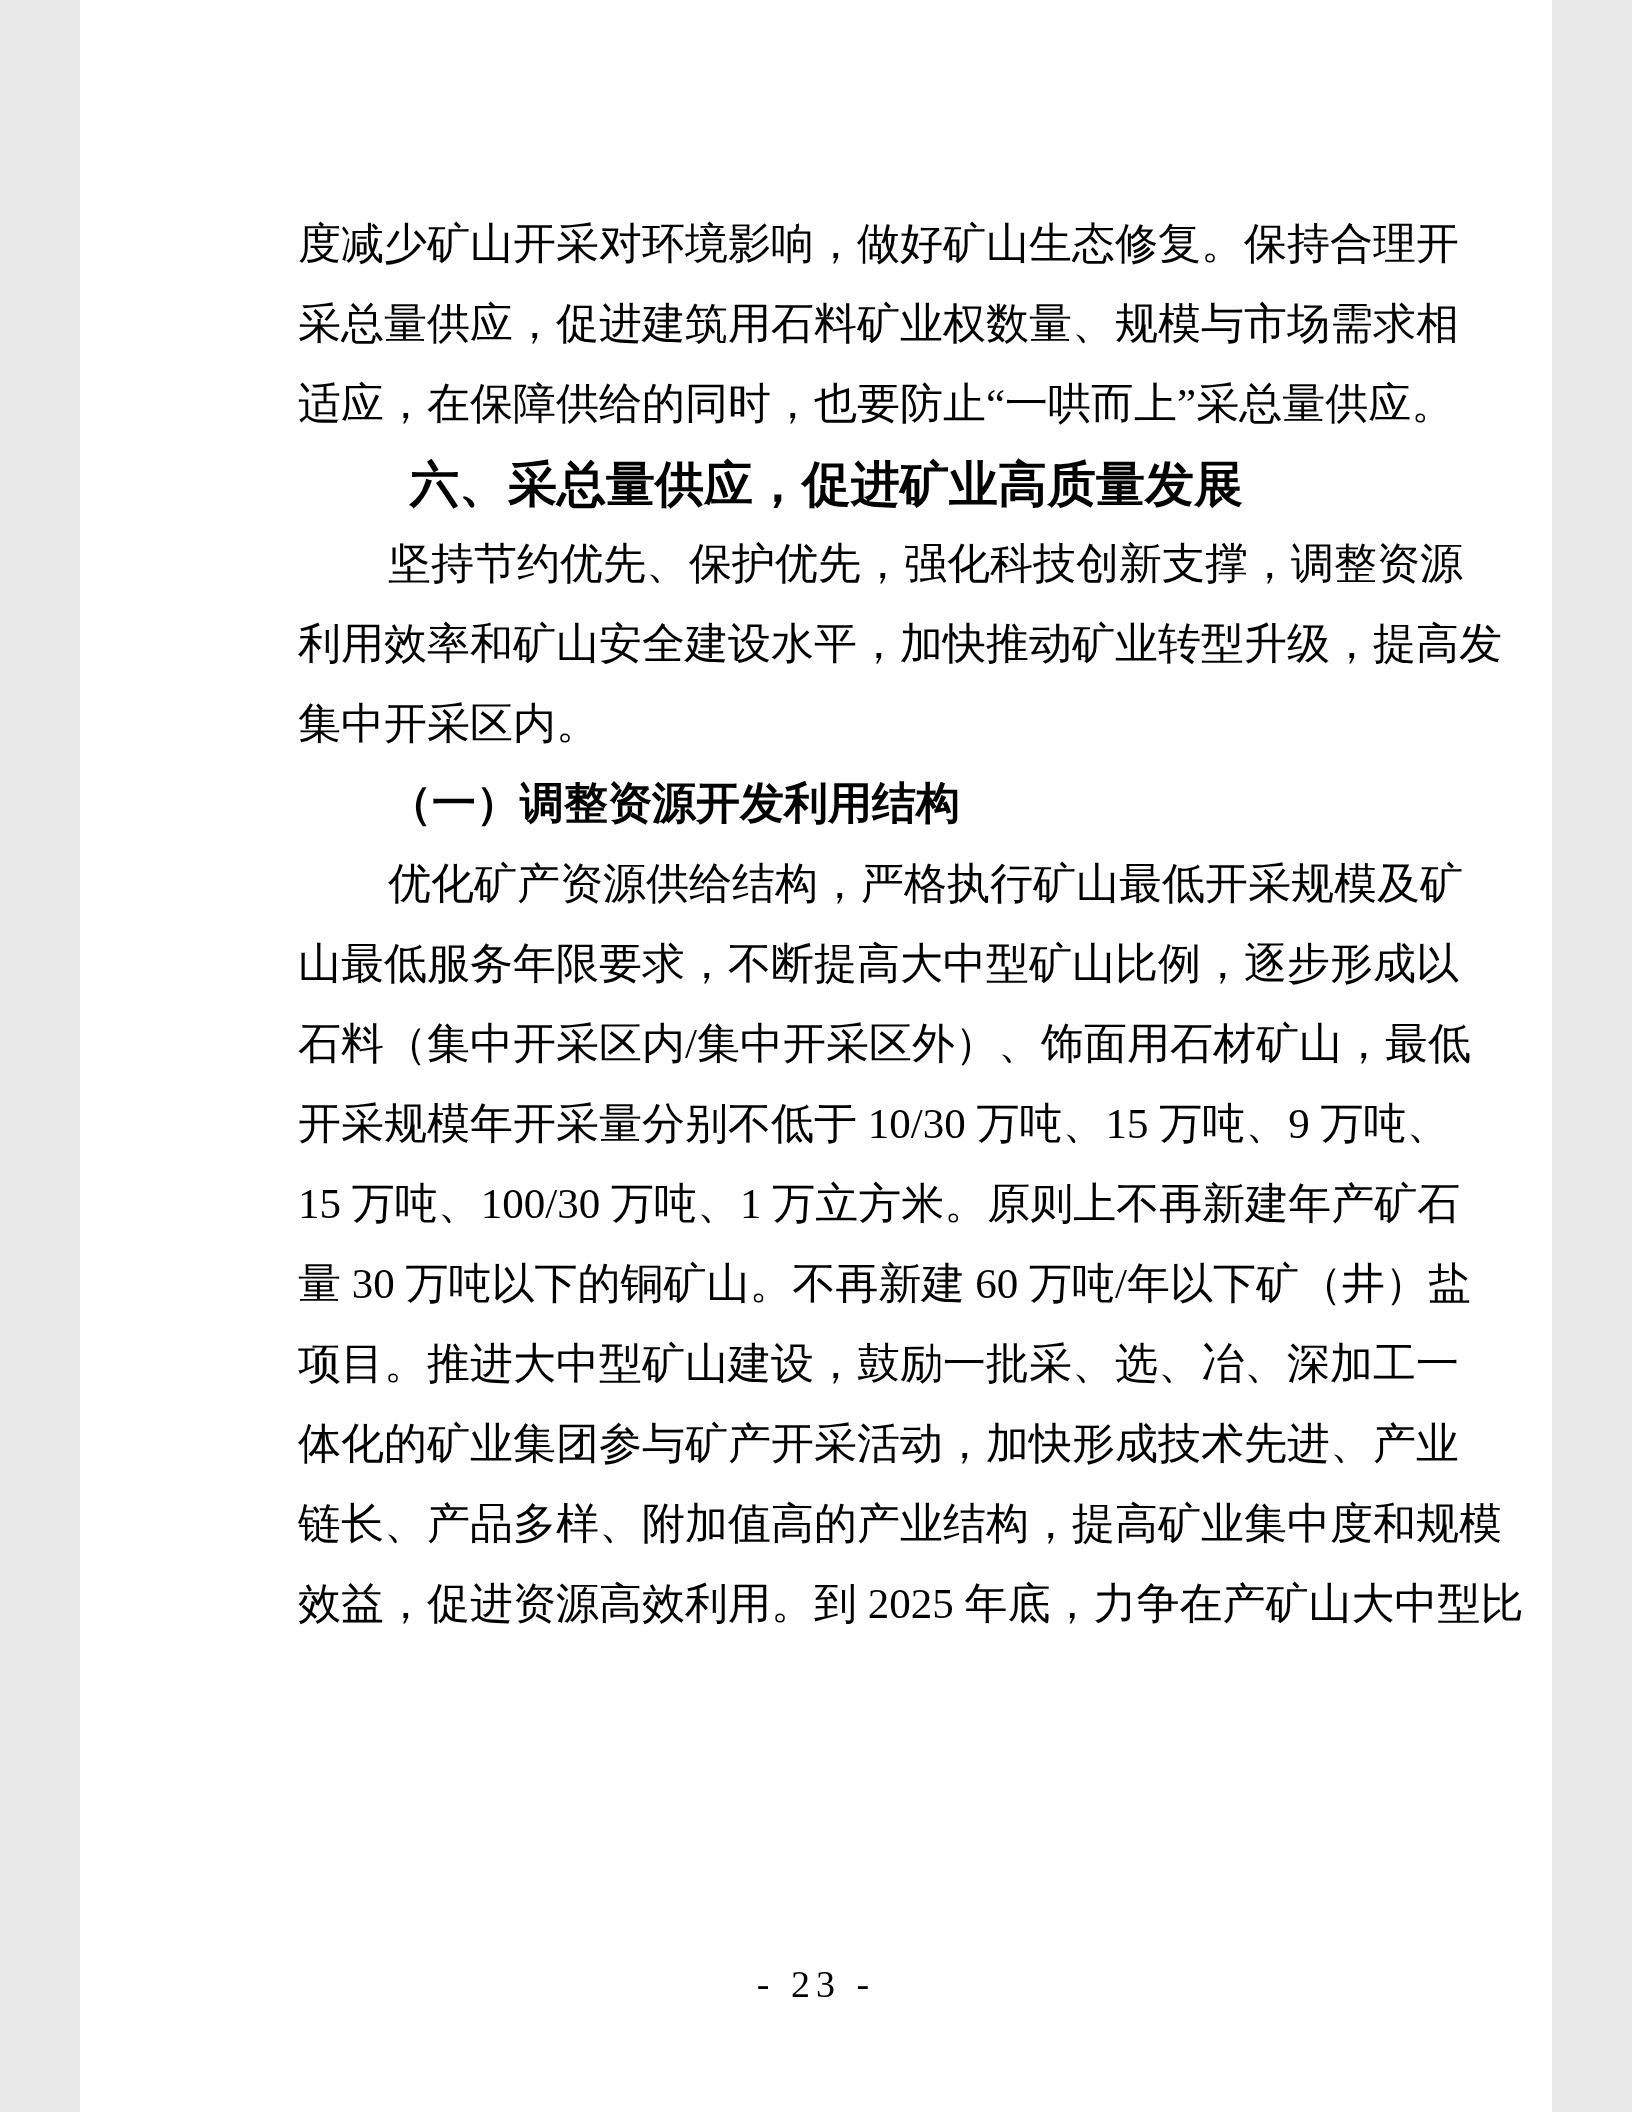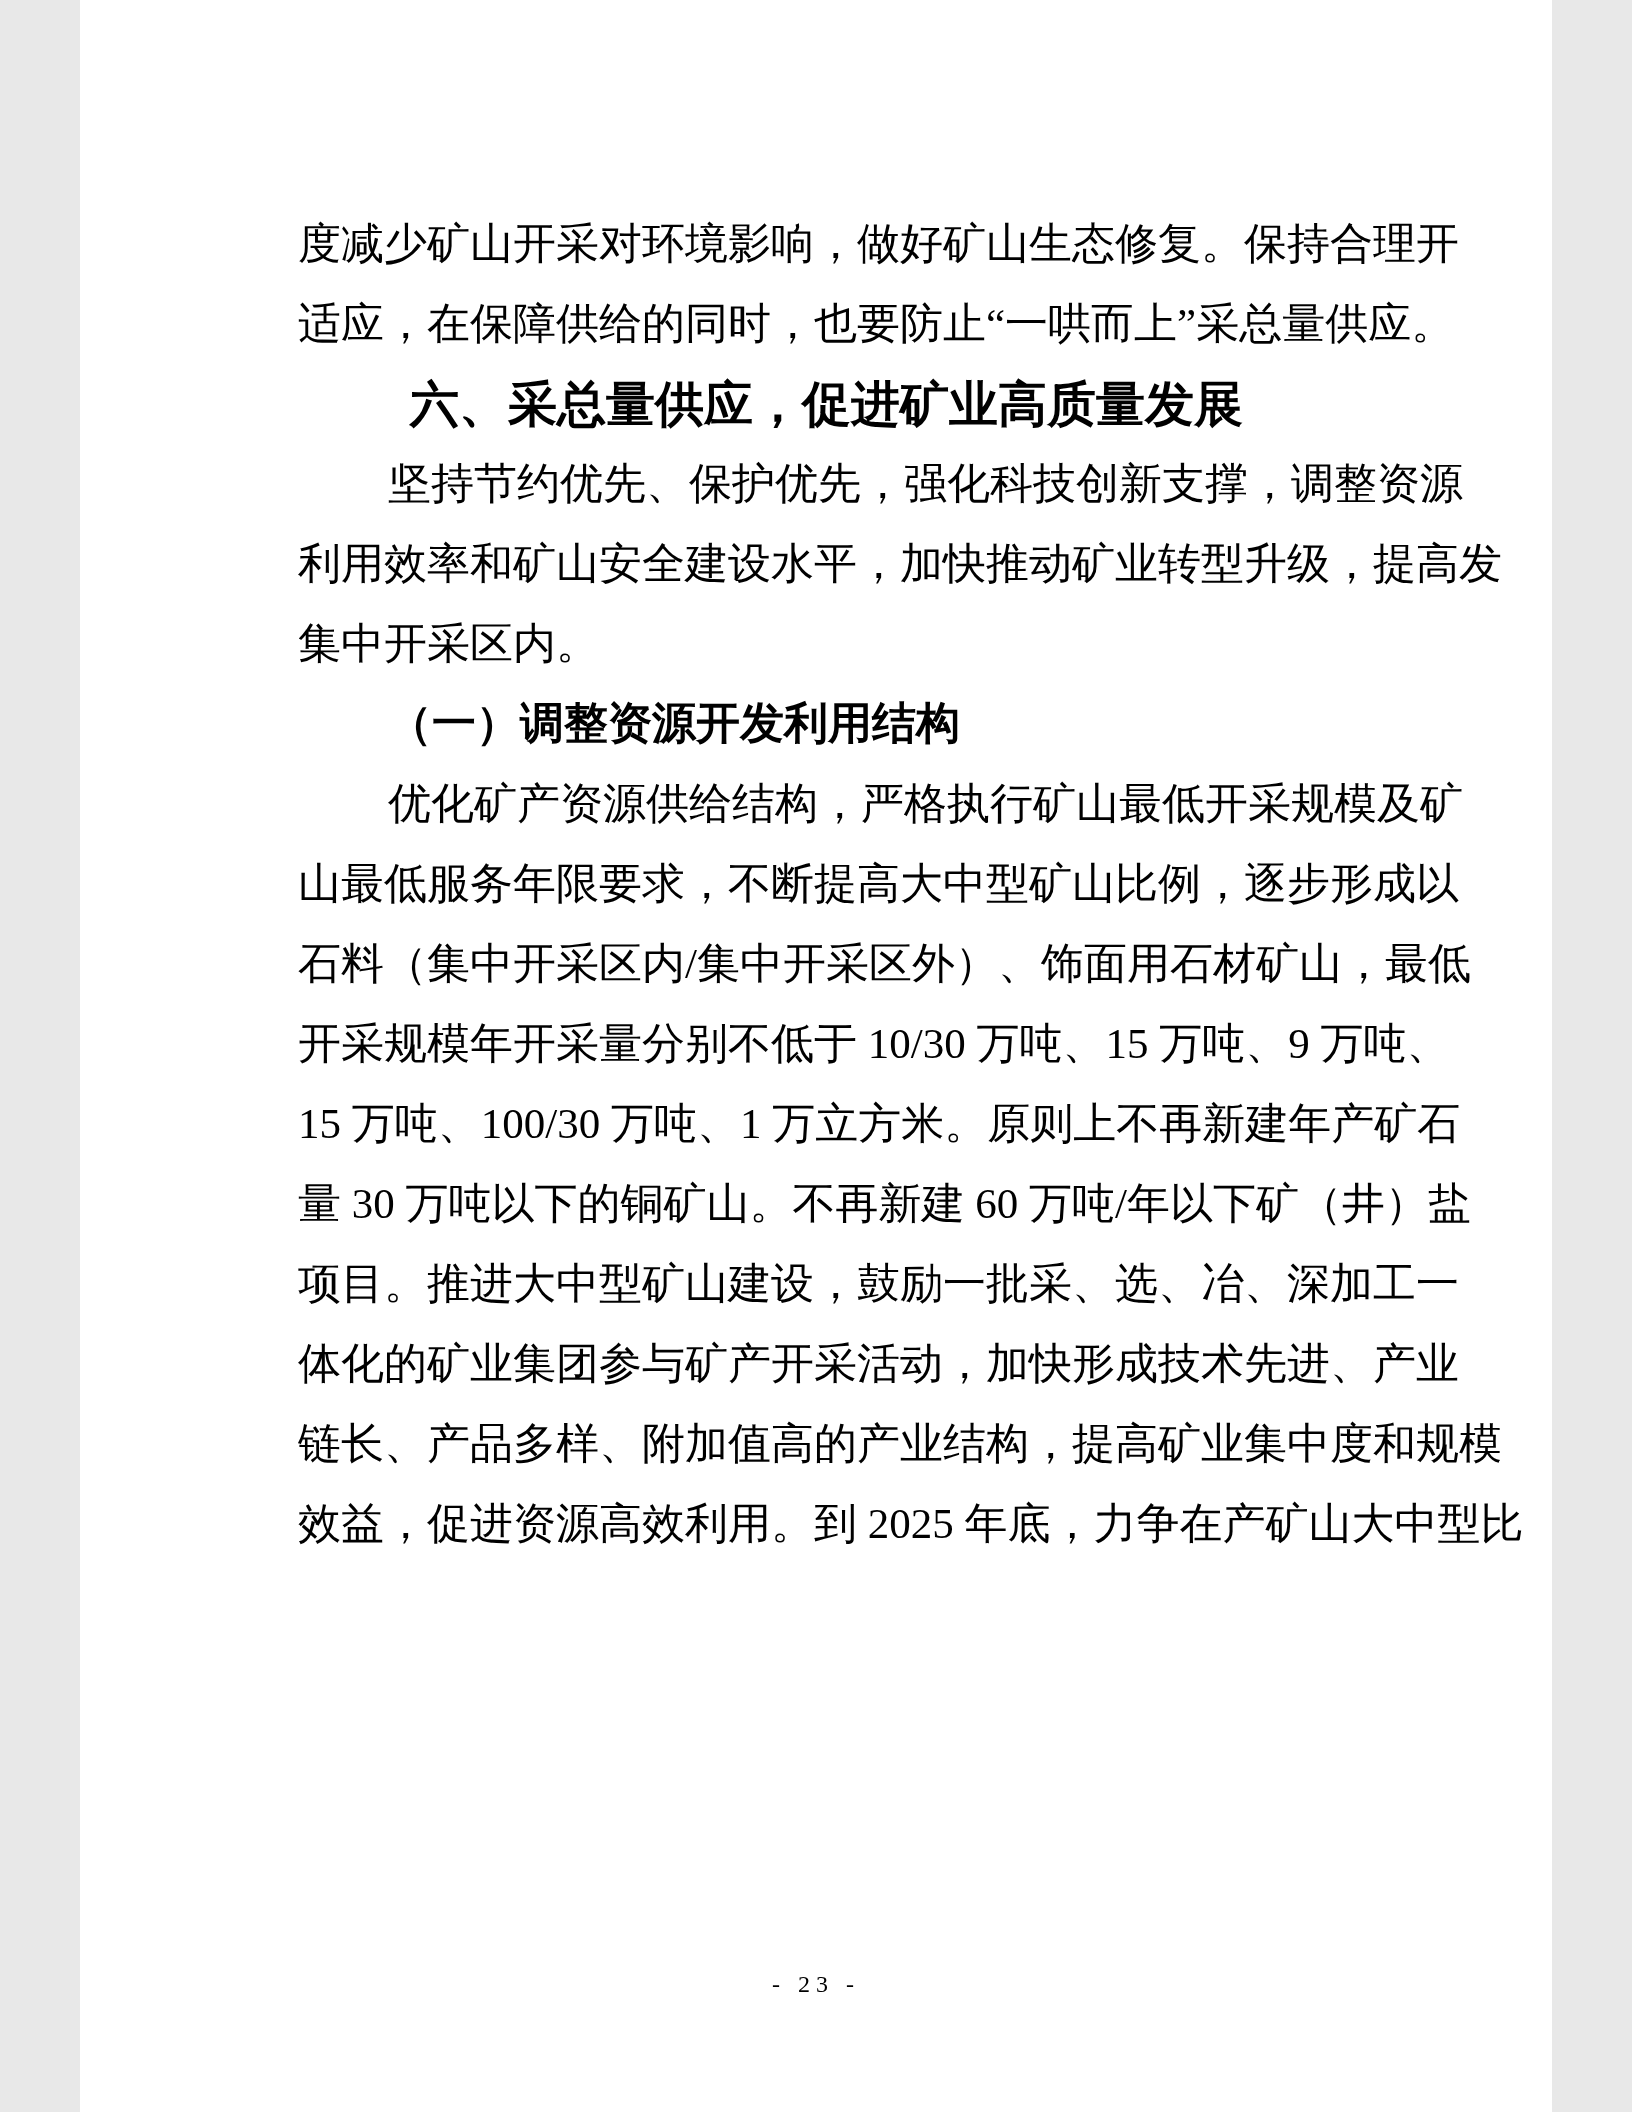--- a/index.html
+++ b/index.html
@@ -47,32 +47,33 @@
     font-weight: 700;
     font-size: 44px;
   }
   .footer {
     position: absolute;
     top: 1962px;
     left: 0;
     width: 100%;
     text-align: center;
     font-family: "Liberation Serif", "DejaVu Serif", serif;
-    font-size: 24px;
+    font-size: 38px;
     line-height: 44px;
     color: #000;
     letter-spacing: 6px;
   }
 </style>
 </head>
 <body>
 
 <div class="page">
   <main class="content">
     <p class="line">度减少矿山开采对环境影响，做好矿山生态修复。保持合理开</p>
+    <p class="line">采总量供应，促进建筑用石料矿业权数量、规模与市场需求相</p>
     <p class="line">适应，在保障供给的同时，也要防止“一哄而上”采总量供应。</p>
     <h2 class="line heading">六、采总量供应，促进矿业高质量发展</h2>
     <p class="line indent">坚持节约优先、保护优先，强化科技创新支撑，调整资源</p>
     <p class="line">利用效率和矿山安全建设水平，加快推动矿业转型升级，提高发</p>
     <p class="line">集中开采区内。</p>
     <h3 class="line subheading indent">（一）调整资源开发利用结构</h3>
     <p class="line indent">优化矿产资源供给结构，严格执行矿山最低开采规模及矿</p>
     <p class="line">山最低服务年限要求，不断提高大中型矿山比例，逐步形成以</p>
     <p class="line">石料（集中开采区内/集中开采区外）、饰面用石材矿山，最低</p>
     <p class="line">开采规模年开采量分别不低于 10/30 万吨、15 万吨、9 万吨、</p>

